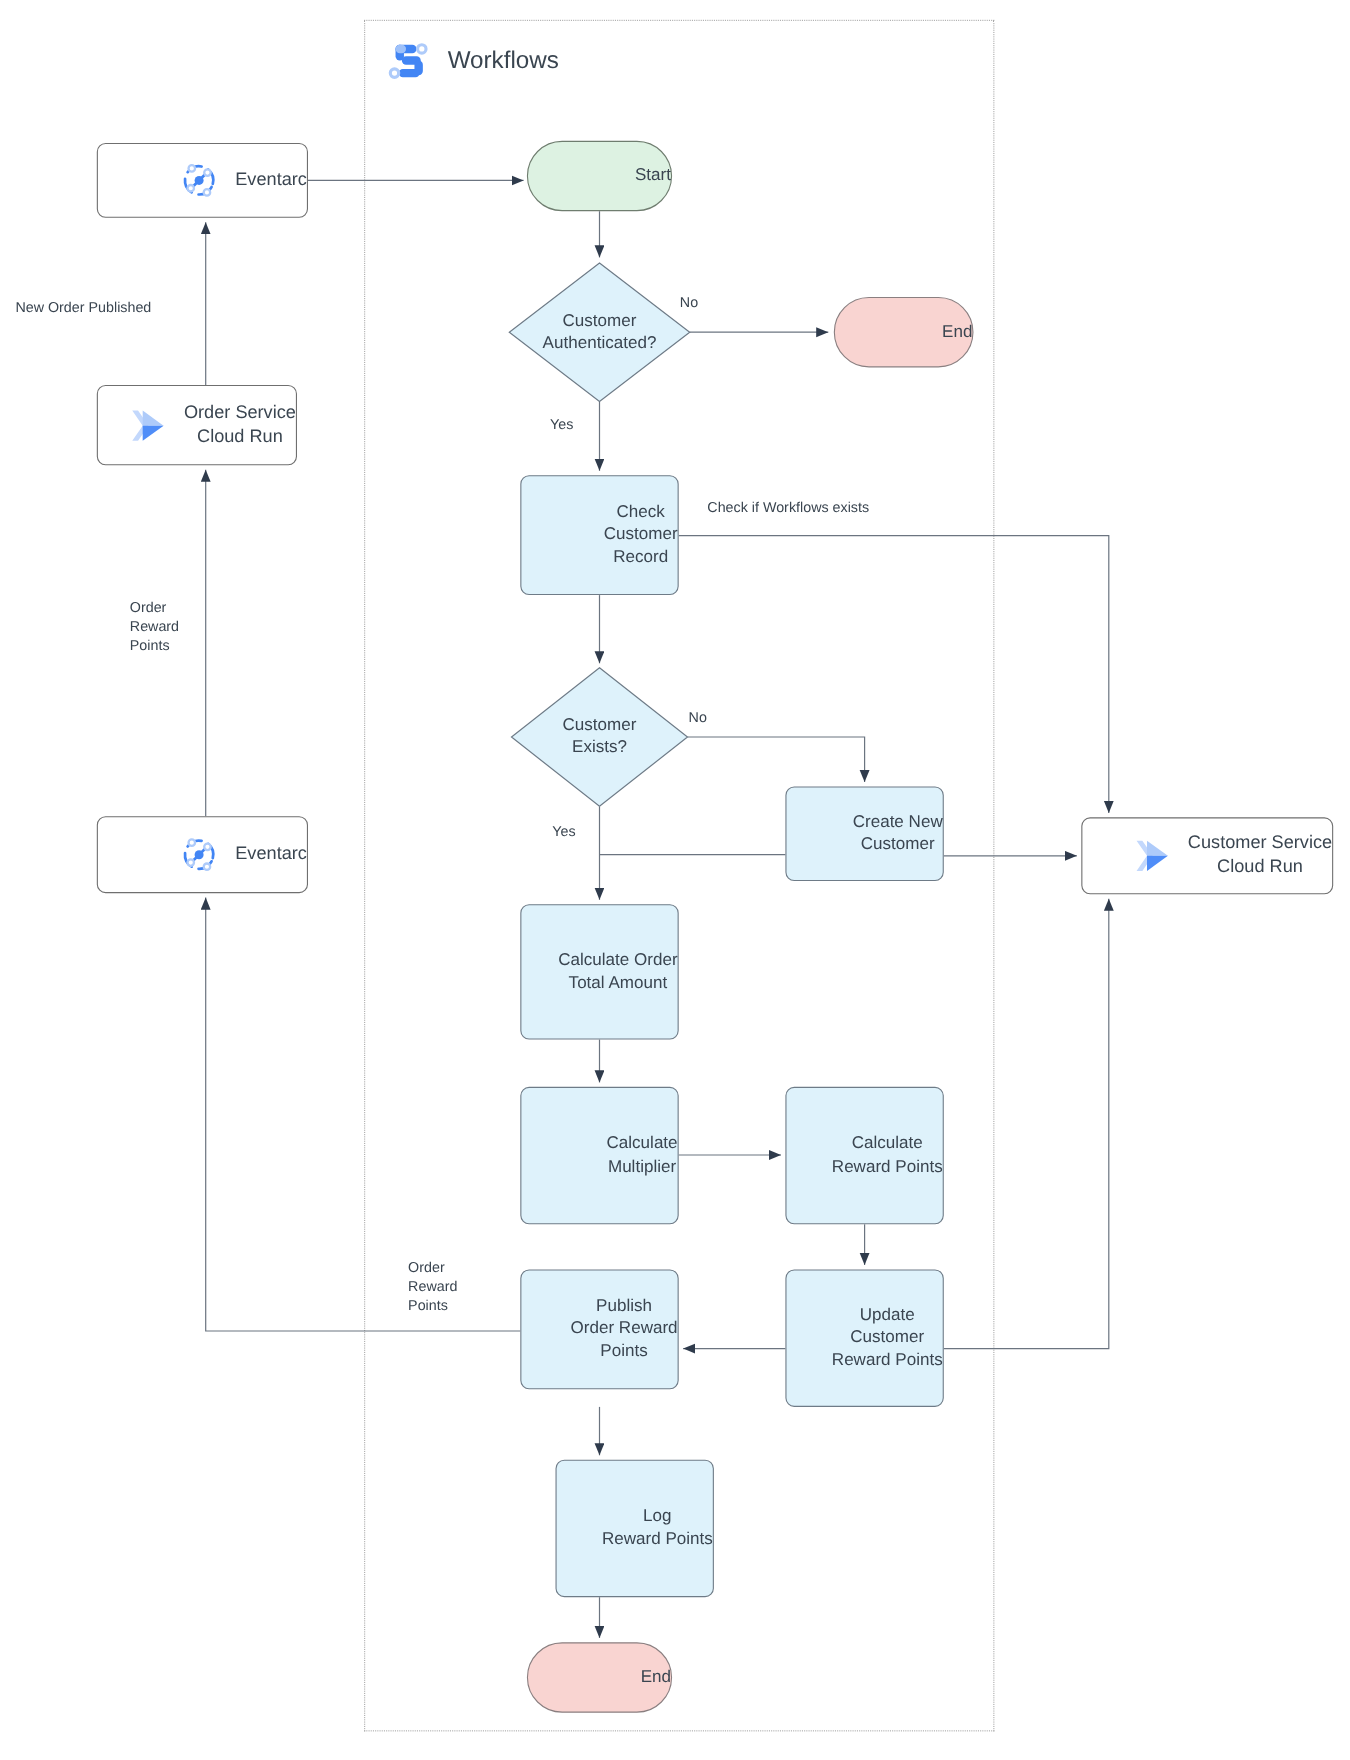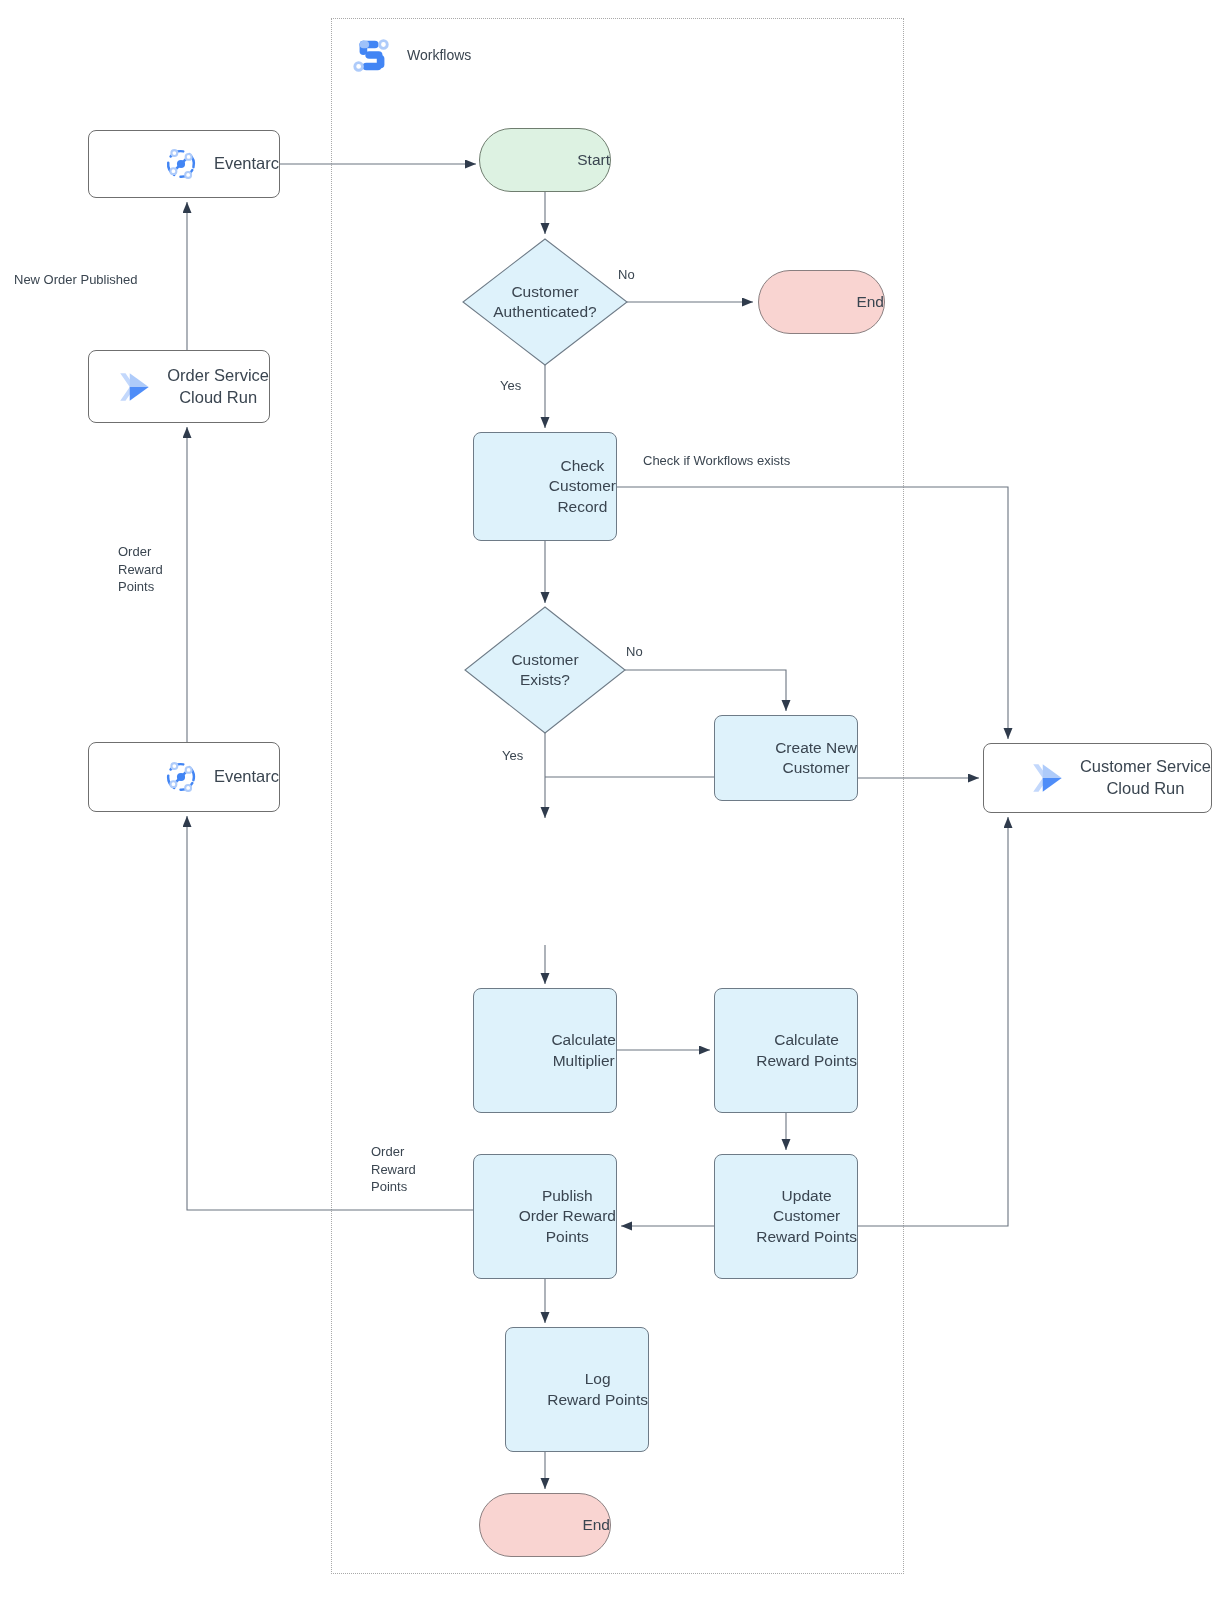--- a/index.html
+++ b/index.html
@@ -9,21 +9,21 @@
     color:var(--text,#3a4550);
   }
   #canvas { position:absolute; left:0; top:0; width:1227px; height:1600px; }
   svg#edges { position:absolute; left:0; top:0; width:1227px; height:1600px; }
 
   .wf-container {
     position:absolute; left:331px; top:18px; width:571px; height:1554px;
     border:1px dotted #a9a9a9;
   }
   .wf-header { position:absolute; left:351px; top:34px; display:flex; align-items:center; gap:14px; }
-  .wf-title { font-size:14px; color:var(--text,#3a4550); }
+  .wf-title { font-size:22px; color:var(--text,#3a4550); }
 
   .node {
     position:absolute; box-sizing:border-box;
     display:flex; align-items:center; justify-content:flex-end;
     text-align:center; white-space:pre-line;
     font-size:15.5px; line-height:1.32; color:var(--text,#3a4550);
   }
   .process {
     background:var(--process-fill,#def2fb);
     border:1px solid var(--process-border,#6e7b87);
@@ -161,28 +161,30 @@
   <div class="dlabel" style="left:463px; top:269px; width:164px; height:66px;">Customer
 Authenticated?</div>
   <div class="dlabel" style="left:465px; top:637px; width:160px; height:66px;">Customer
 Exists?</div>
 
   <div class="node process" style="left:473px; top:432px; width:144px; height:109px;">Check
 Customer
 Record</div>
   <div class="node process" style="left:714px; top:715px; width:144px; height:86px;">Create New
 Customer</div>
+  <div class="node process" style="left:473px; top:822px; width:144px; height:123px;">Calculate Order
+Total Amount</div>
   <div class="node process" style="left:473px; top:988px; width:144px; height:125px;">Calculate
 Multiplier</div>
   <div class="node process" style="left:714px; top:988px; width:144px; height:125px;">Calculate
 Reward Points</div>
   <div class="node process" style="left:714px; top:1154px; width:144px; height:125px;">Update
 Customer
 Reward Points</div>
-  <div class="node process" style="left:473px; top:1154px; width:144px; height:125px;">Publish
+  <div class="node process" style="left:473px; top:1154px; width:144px; height:109px;">Publish
 Order Reward
 Points</div>
   <div class="node process" style="left:473px; top:1327px; width:144px; height:125px;margin-left:32px;">Log
 Reward Points</div>
 
   <div class="elabel" style="left:618px; top:266px;">No</div>
   <div class="elabel" style="left:500px; top:377px;">Yes</div>
   <div class="elabel" style="left:643px; top:452px;">Check if Workflows exists</div>
   <div class="elabel" style="left:626px; top:643px;">No</div>
   <div class="elabel" style="left:502px; top:747px;">Yes</div>

